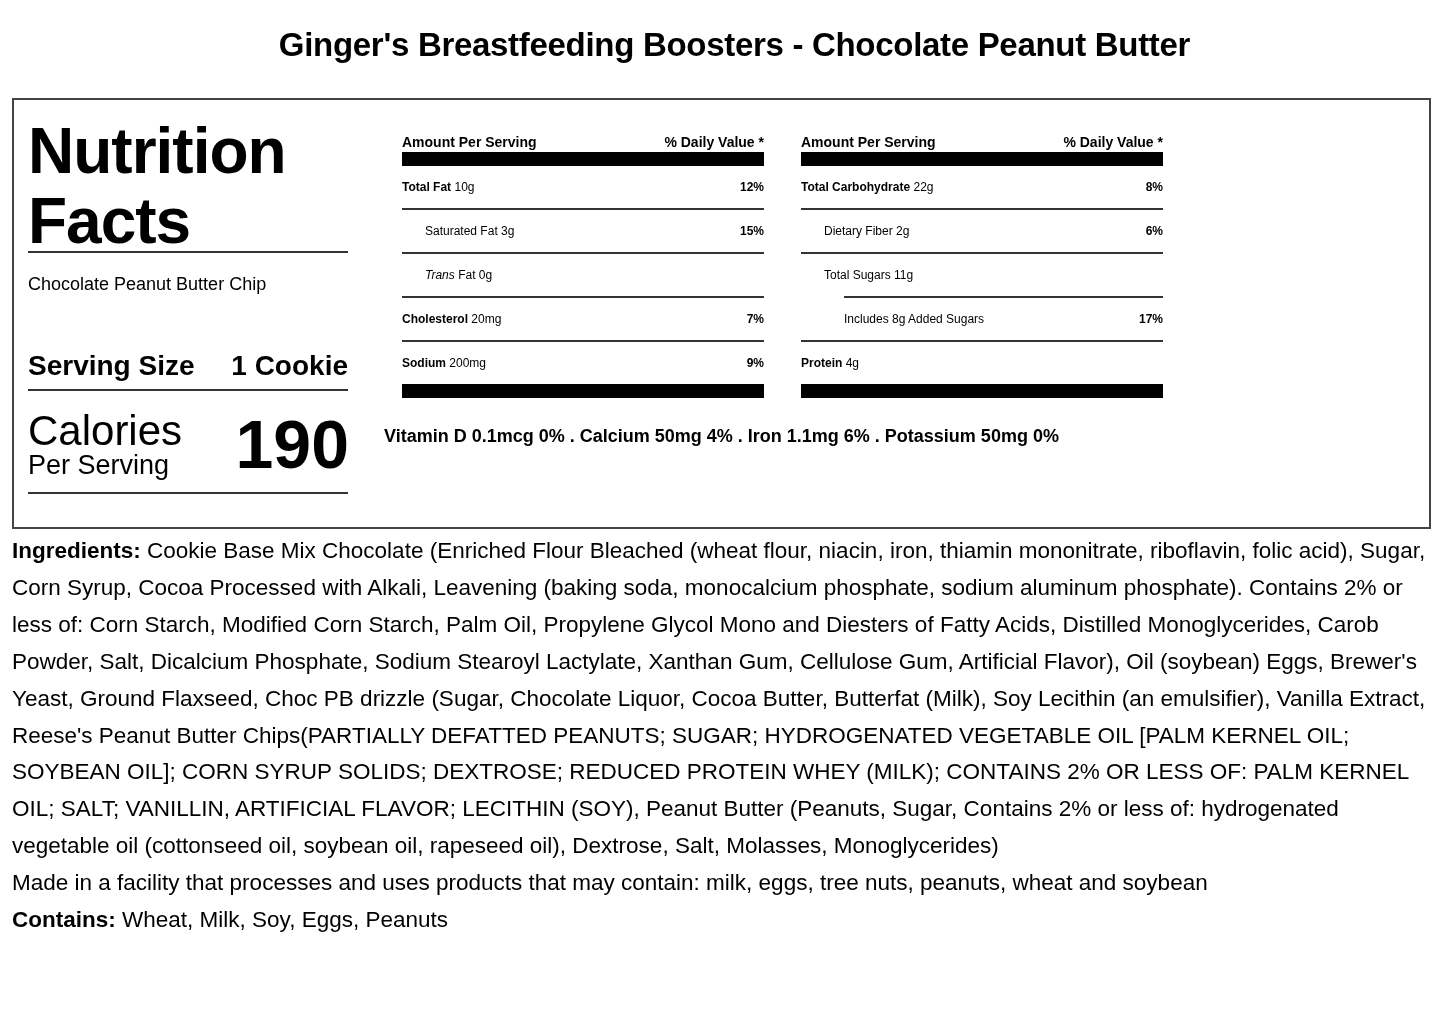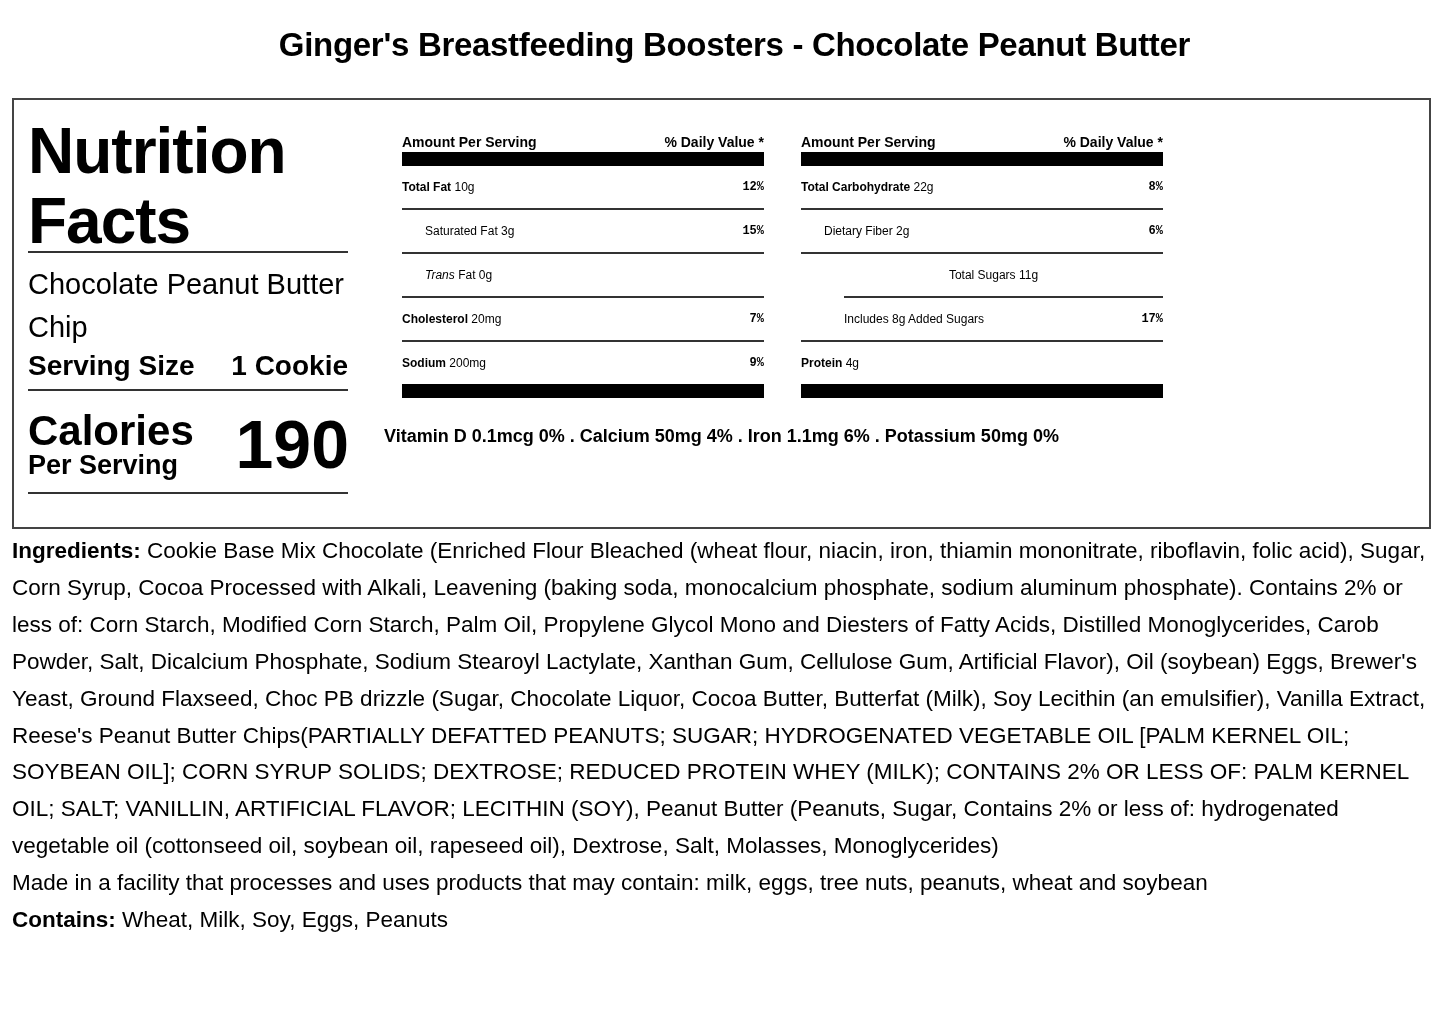--- a/index.html
+++ b/index.html
@@ -15,49 +15,49 @@
     position: absolute; left: 12px; top: 98px; width: 1419px; height: 431px;
     border: 2px solid #444; box-sizing: border-box;
   }
   
   .nf-head {
     position: absolute; left: 14px; top: 16px; font-size: 64px; font-weight: bold;
     line-height: 70px; letter-spacing: -1px;
   }
   .rule-thin { position: absolute; height: 2px; background: #333; }
   .product {
-    position: absolute; left: 14px; top: 163px; width: 320px; font-size: 29px; line-height: 43px;
+    position: absolute; left: 14px; top: 163px; width: 320px; font-size: 18px; line-height: 43px;
   }
   .serving {
     position: absolute; left: 14px; top: 250px; width: 320px; font-size: 28px; font-weight: bold;
     display: flex; justify-content: space-between; gap: 14px;
   }
-  .cal-label { position: absolute; left: 14px; top: 310px; font-weight: bold; }
+  .cal-label { position: absolute; left: 14px; top: 310px; font-weight: normal; }
   .cal-label .big { font-size: 42px; line-height: 42px; display: block; }
   .cal-label .small { font-size: 27px; line-height: 26px; display: block; }
   .cal-value {
     position: absolute; left: 215px; top: 304px; width: 120px; text-align: right;
     font-size: 68px; font-weight: bold; line-height: 80px;
   }
   
   .ntable { position: absolute; top: 34px; width: 362px; }
   .ntable .hdr {
     display: flex; justify-content: space-between; font-size: 14px; font-weight: bold; height: 18px;
   }
   .thick { height: 14px; background: #000; }
   .row {
     display: flex; justify-content: space-between; align-items: center;
     height: 42px; font-size: 12px; border-bottom: 2px solid #333; box-sizing: content-box;
   }
   .row.last { border-bottom: none; }
   .row .b { font-weight: bold; }
-  .row .pct { font-weight: bold; font-family: Liberation Mono, monospace; }
+  .row .pct { font-weight: bold; }
   .row.ind1 .lbl { padding-left: 23px; }
   .row.ind2 .lbl { padding-left: 43px; }
-  .row.noline { border-bottom: none; justify-content: center; }
+  .row.noline { border-bottom: none; }
   .subline { height: 2px; background: #333; }
   .vitamins {
     position: absolute; left: 370px; top: 326px; font-size: 18px; font-weight: bold;
   }
   .footnote {
     position: absolute; left: 1204px; top: 52px; width: 210px; font-size: 17px; line-height: 28px;
   }
   
   .ingredients {
     position: absolute; left: 12px; top: 533px; width: 1420px; font-size: 22.5px; line-height: 36.9px;

